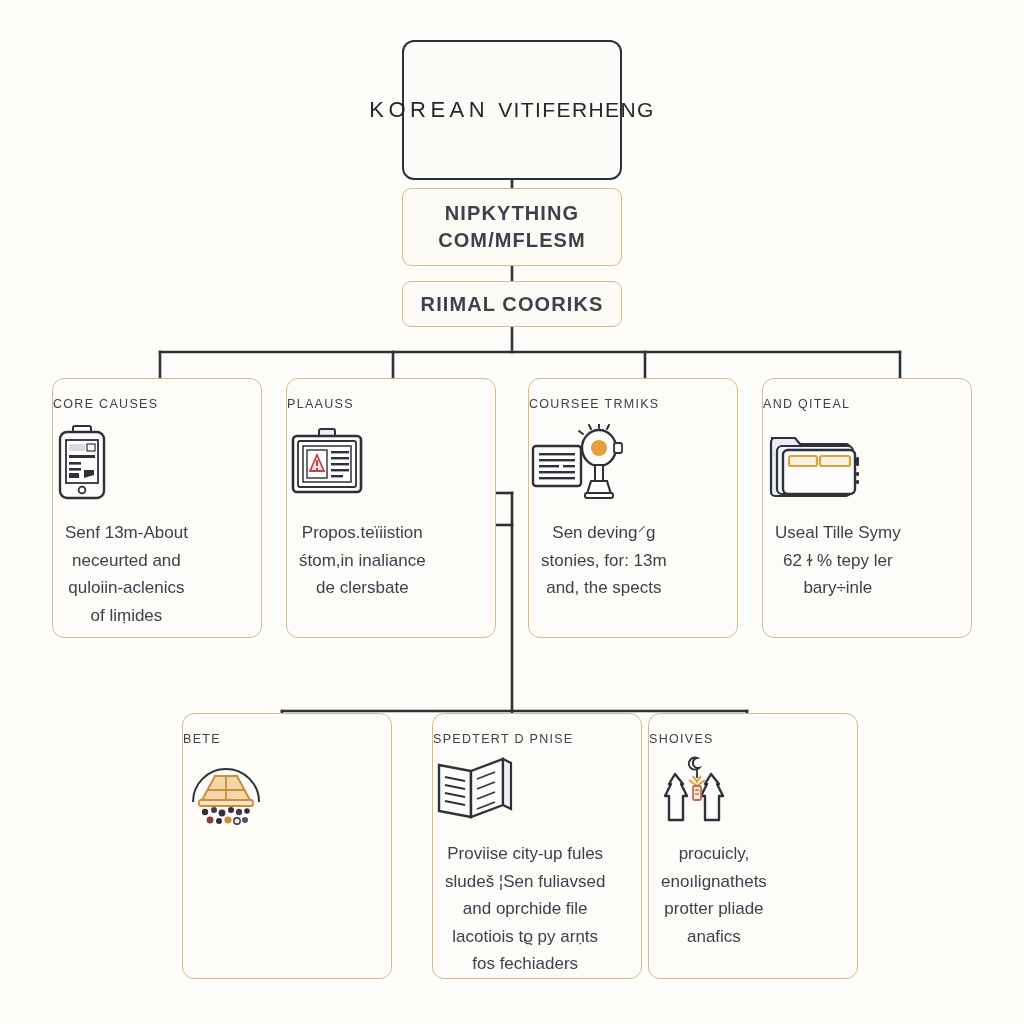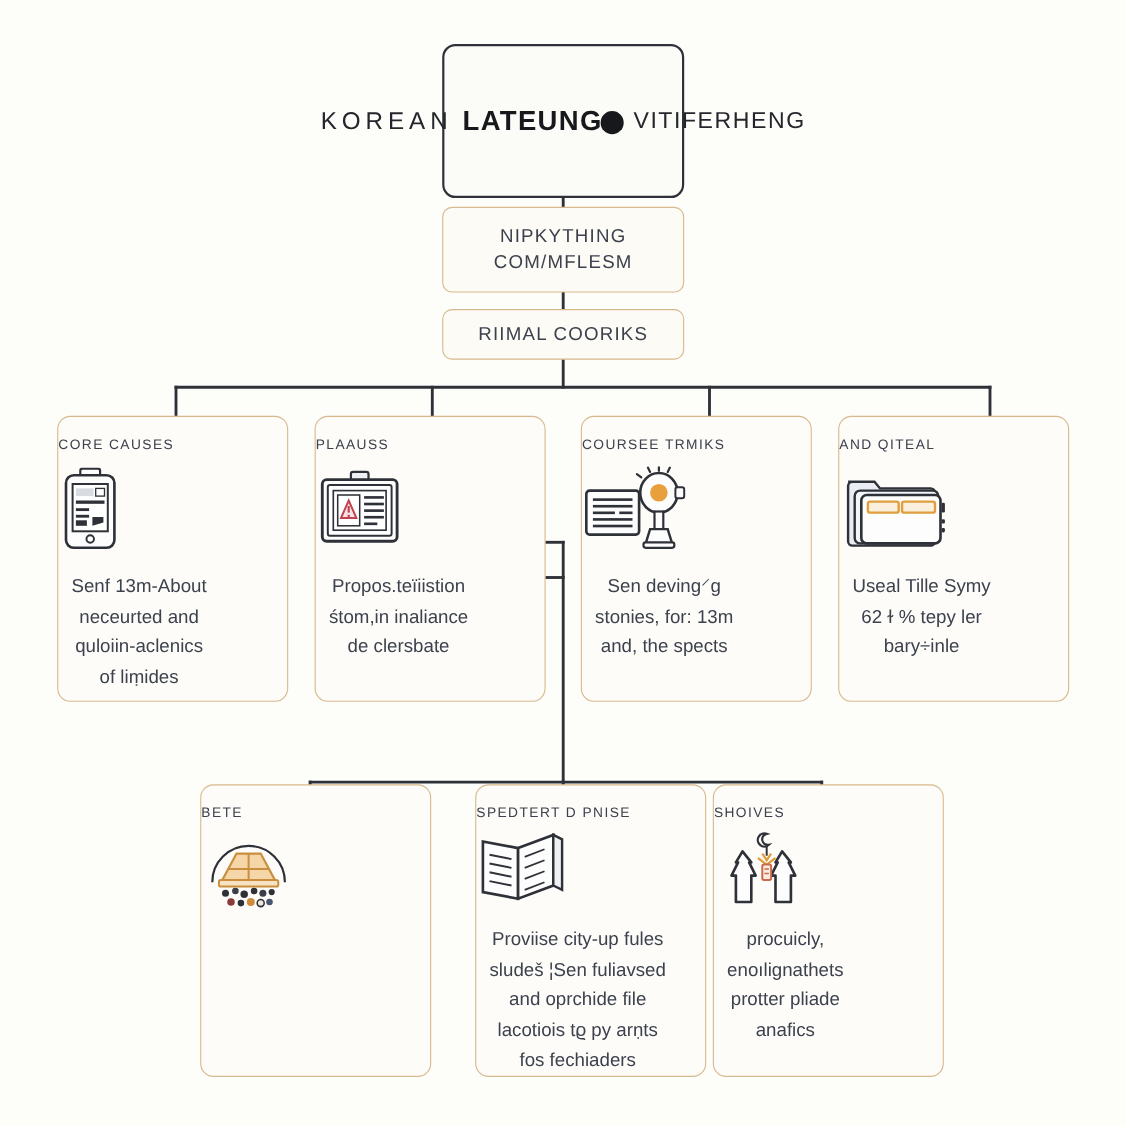--- a/index.html
+++ b/index.html
@@ -104,24 +104,25 @@
     width: 220px;
     height: 78px;
   }
   .sub-box-2 {
     left: 402px;
     top: 281px;
     width: 220px;
     height: 46px;
   }
   .sub-line {
-    font-size: 17px;
+    font-size: 20px;
     letter-spacing: 1.1px;
     color: #3c414d;
     white-space: nowrap;
+    font-weight: bold;
   }
 
   
   .card {
     border: 1.6px solid #d8b98d;
     border-radius: 12px;
     background: #fdfcf8;
     display: flex;
     flex-direction: column;
     align-items: flex-start;
@@ -193,24 +194,20 @@
 
       <line x1="282" y1="711" x2="747" y2="711"></line>
       <line x1="282" y1="711" x2="282" y2="713"></line>
       <line x1="512" y1="711" x2="512" y2="713"></line>
       <line x1="747" y1="711" x2="747" y2="713"></line>
     </g>
   </svg>
 
   <div class="box title-box">
     <div class="title-line1">KOREAN</div>
-    <div class="title-line2">
-      <span>LATEUNG</span>
-      <span class="title-blob"></span>
-    </div>
     <div class="title-line3">VITIFERHENG</div>
   </div>
 
   <div class="box sub-box sub-box-1">
     <div class="sub-line">NIPKYTHING</div>
     <div class="sub-line">COM/MFLESM</div>
   </div>
 
   <div class="box sub-box sub-box-2">
     <div class="sub-line">RIIMAL COORIKS</div>

